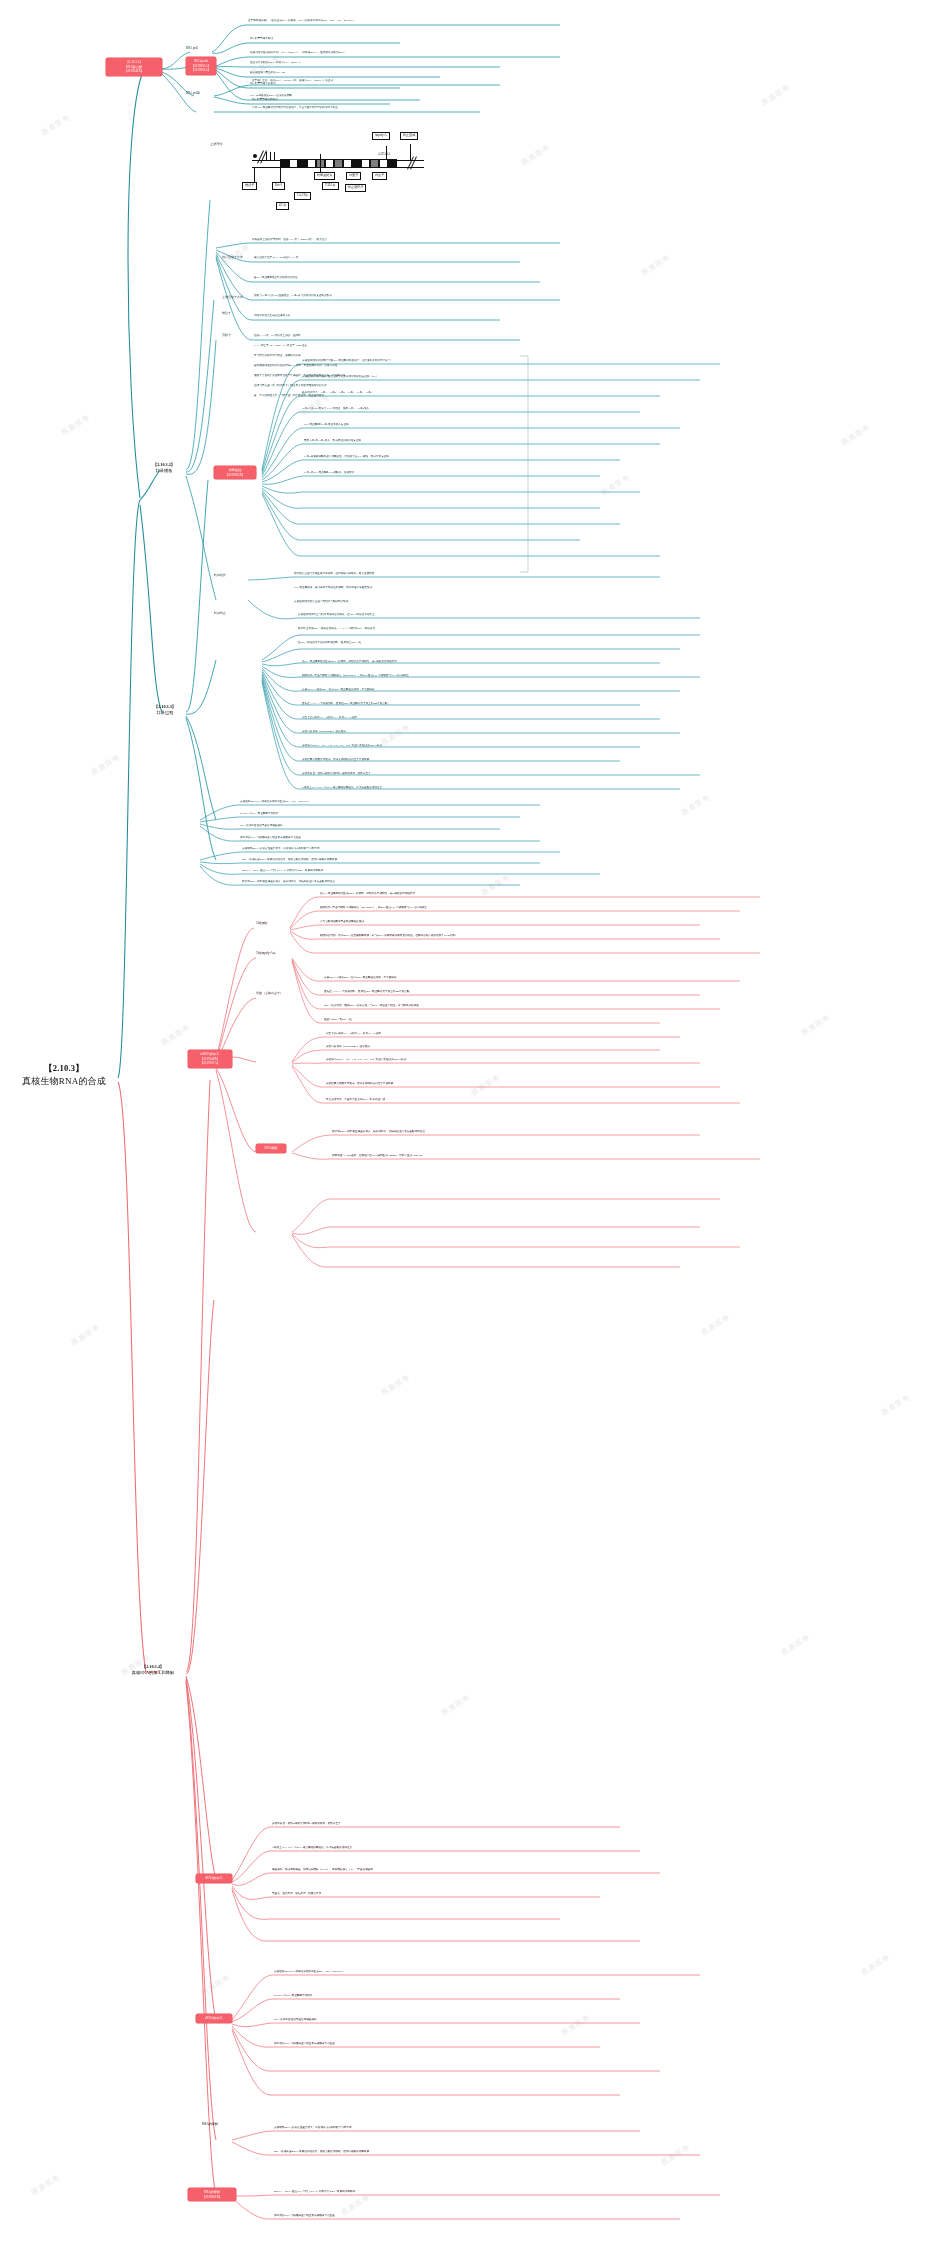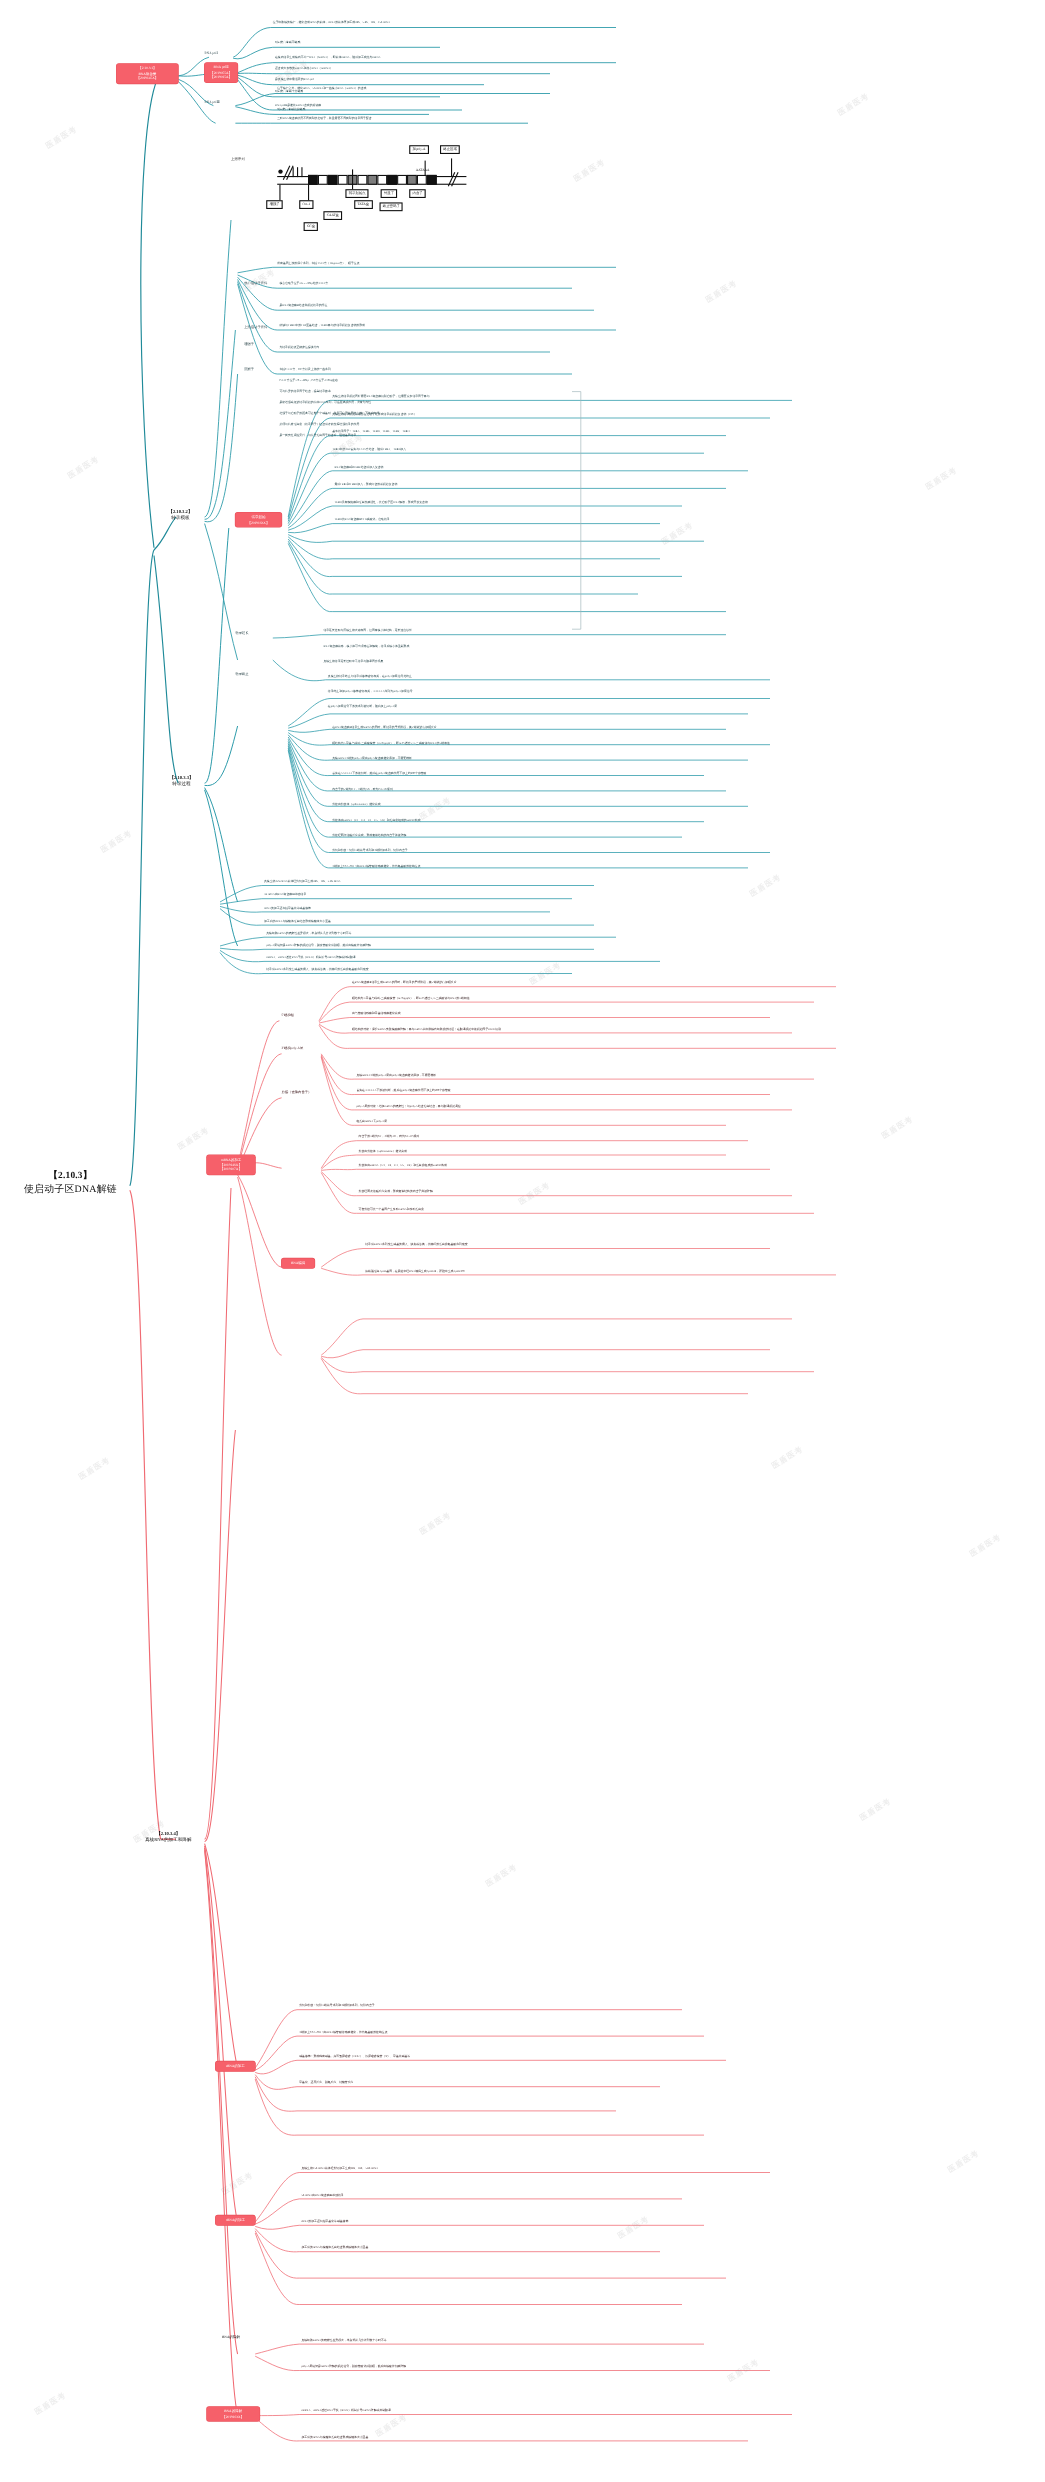--- a/index.html
+++ b/index.html
@@ -379,21 +379,21 @@
         <path d="M272,2219 L680,2219"></path>
     </g>
 
     <g fill="none" stroke="#9fb6bb" stroke-width="0.6">
       <path d="M520,356 L528,356 L528,572 L520,572"></path>
     </g>
   </svg>
 
   <div class="node root" style="left:14px; top:1062px; width:100px;">
     <span class="code">【2.10.3】</span>
-    <span class="ttl">使启动子区DNA解链</span>
+    <span class="ttl">真核生物RNA的合成</span>
   </div>
 
   <div class="node redbox" style="left:106px; top:58px; width:56px;">
     <span class="ln">【2.10.3.1】</span>
     <span class="ln">RNA聚合酶</span>
     <span class="ln">【2019145X】</span>
   </div>
 
   <div class="node midlabel teal" style="left:186px; top:47px;">RNA polⅠ</div>
 

